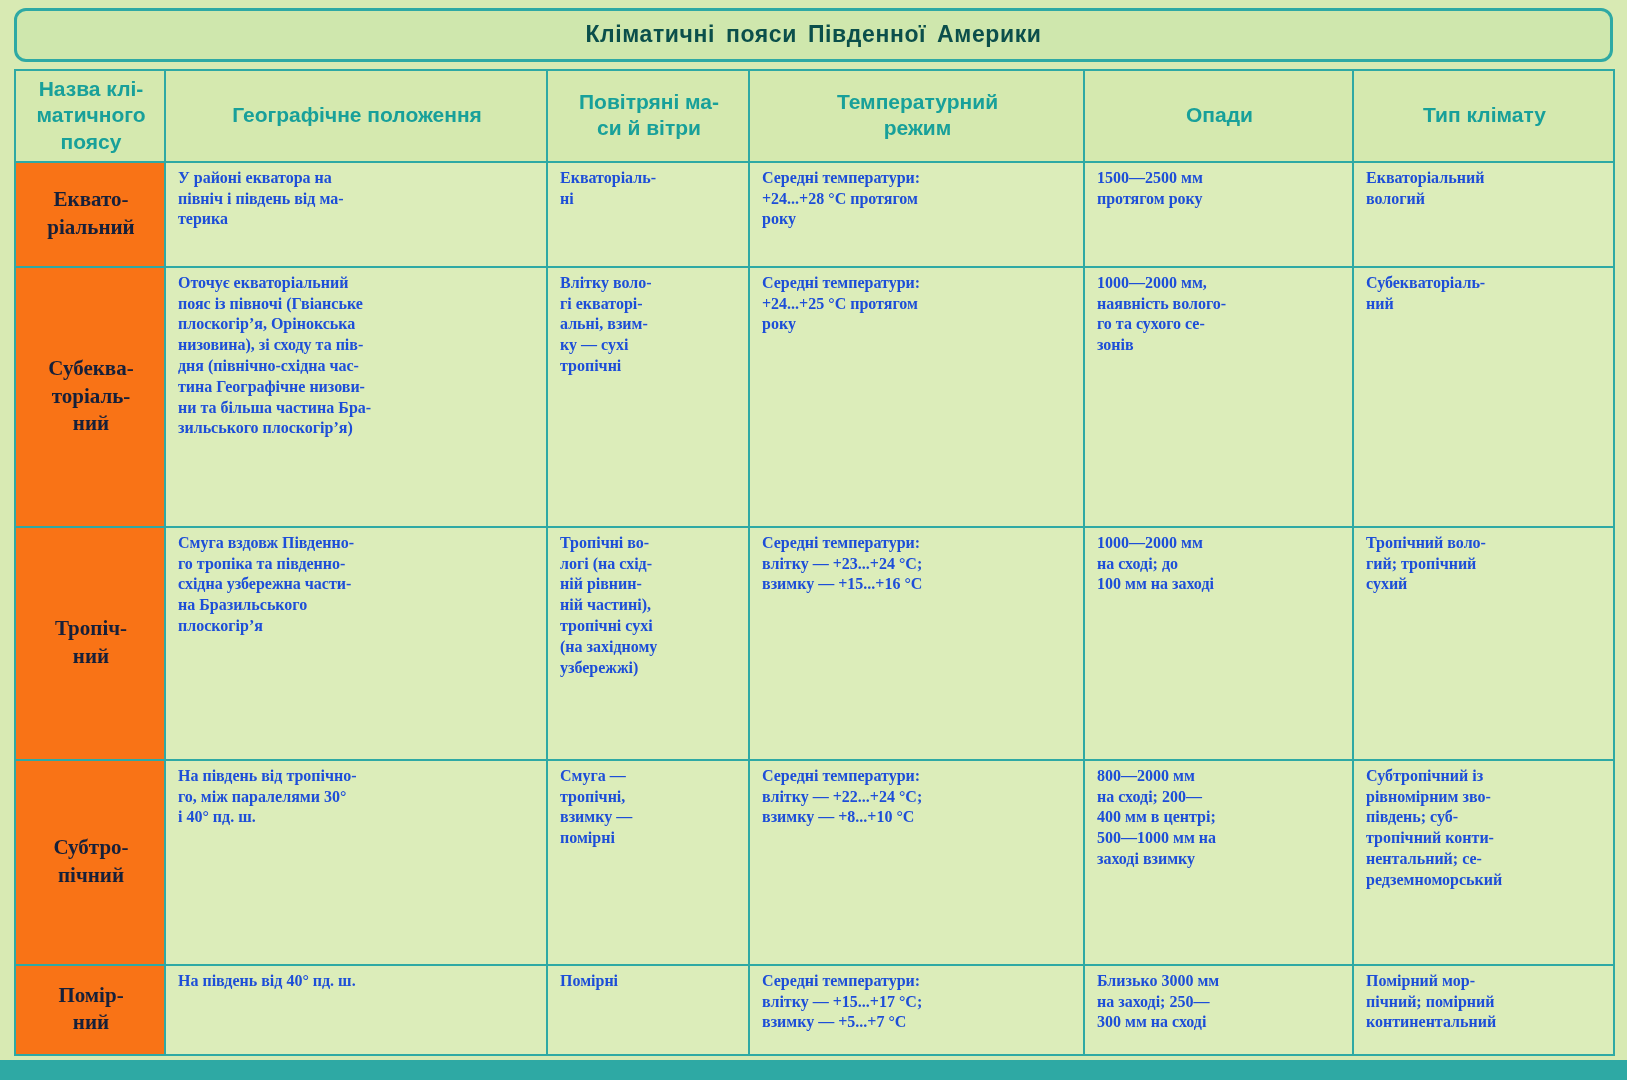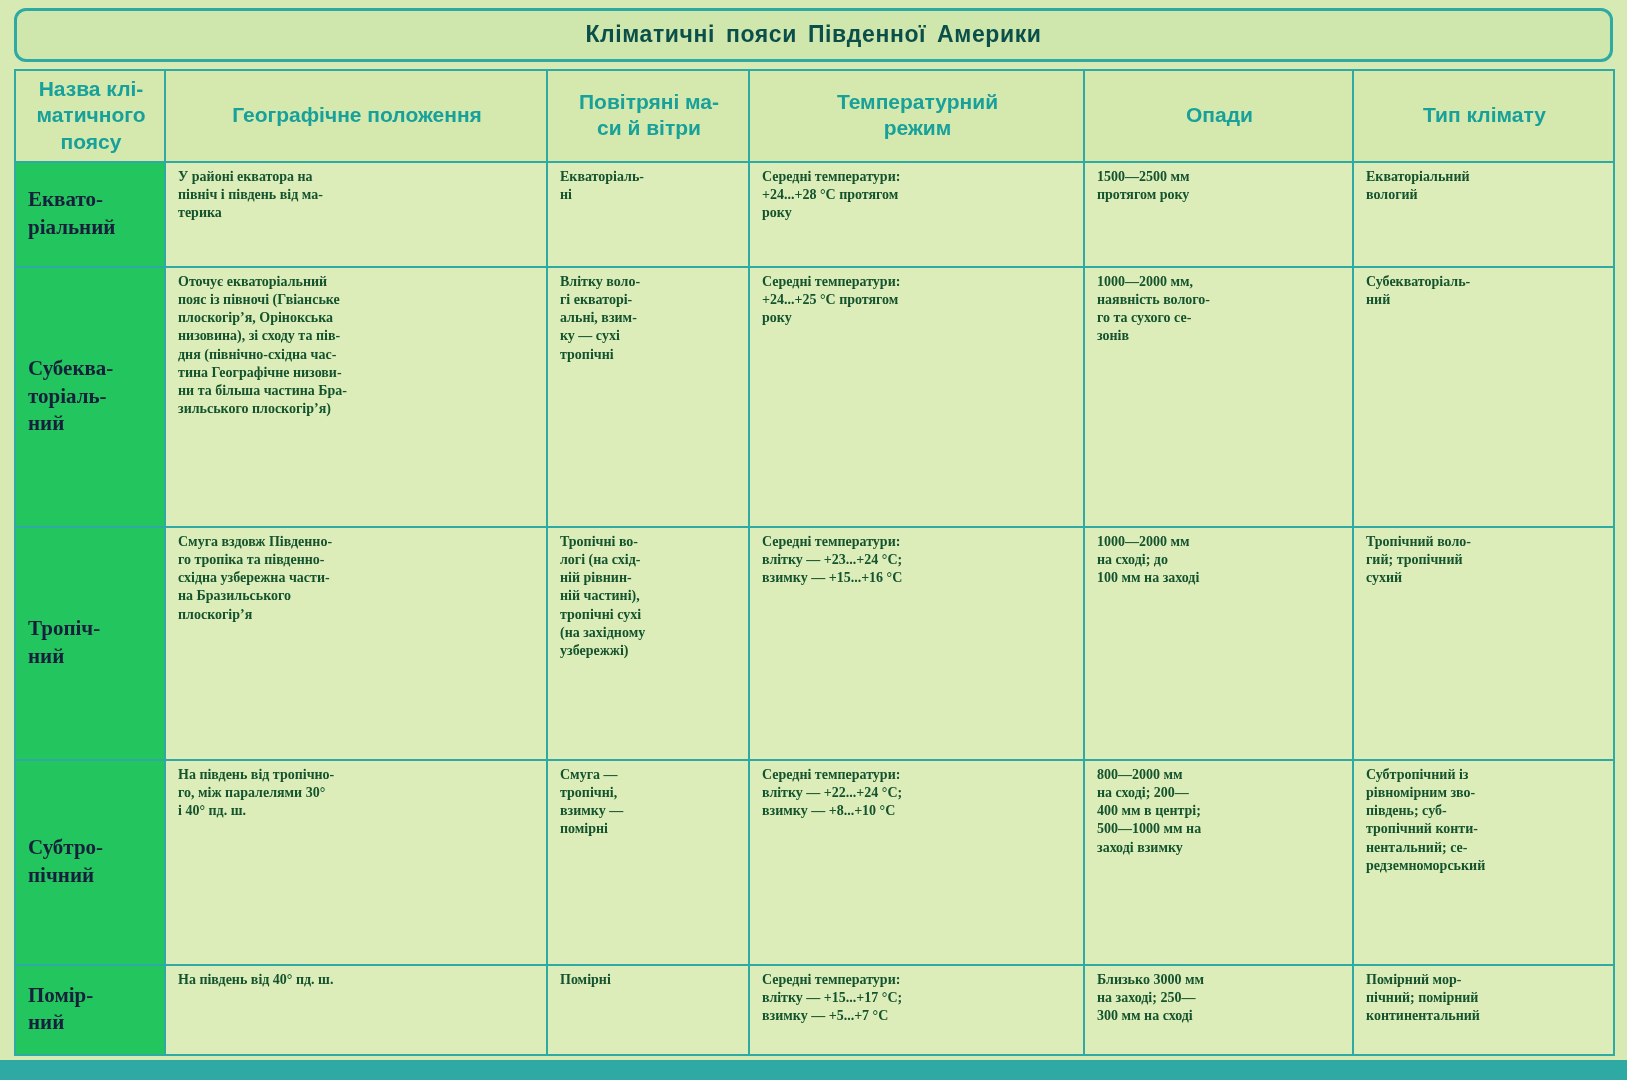--- a/index.html
+++ b/index.html
@@ -41,43 +41,43 @@
     border-collapse: collapse;
     width: 1599px;
     table-layout: fixed;
   }
   table.climate th,
   table.climate td {
     box-sizing: border-box;
     border: 2px solid #2ea9a4;
     padding: 5px 10px 6px 12px;
     vertical-align: top;
-    font-size: 14px;
+    font-size: 16px;
     font-weight: bold;
     line-height: 1.3;
-    color: #14532d;
+    color: #1d4ed8;
     white-space: pre-line;
     overflow: hidden;
   }
   table.climate thead th {
     font-family: "Liberation Sans", sans-serif;
     font-weight: bold;
     font-size: 21px;
     color: #18a09a;
     text-align: center;
     vertical-align: middle;
     background: #d5e9af;
     line-height: 1.25;
   }
   table.climate tbody td {
     background: #dcedba;
   }
   table.climate tbody th.zone {
-    background: #22c55e;
-    text-align: left;
+    background: #f97316;
+    text-align: center;
     vertical-align: middle;
     font-size: 21px;
     color: #16203a;
   }
   table.climate thead tr      { height: 90px;  }
   table.climate tbody tr.r1   { height: 105px; }
   table.climate tbody tr.r2   { height: 260px; }
   table.climate tbody tr.r3   { height: 233px; }
   table.climate tbody tr.r4   { height: 205px; }
   table.climate tbody tr.r5   { height: 90px;  }

